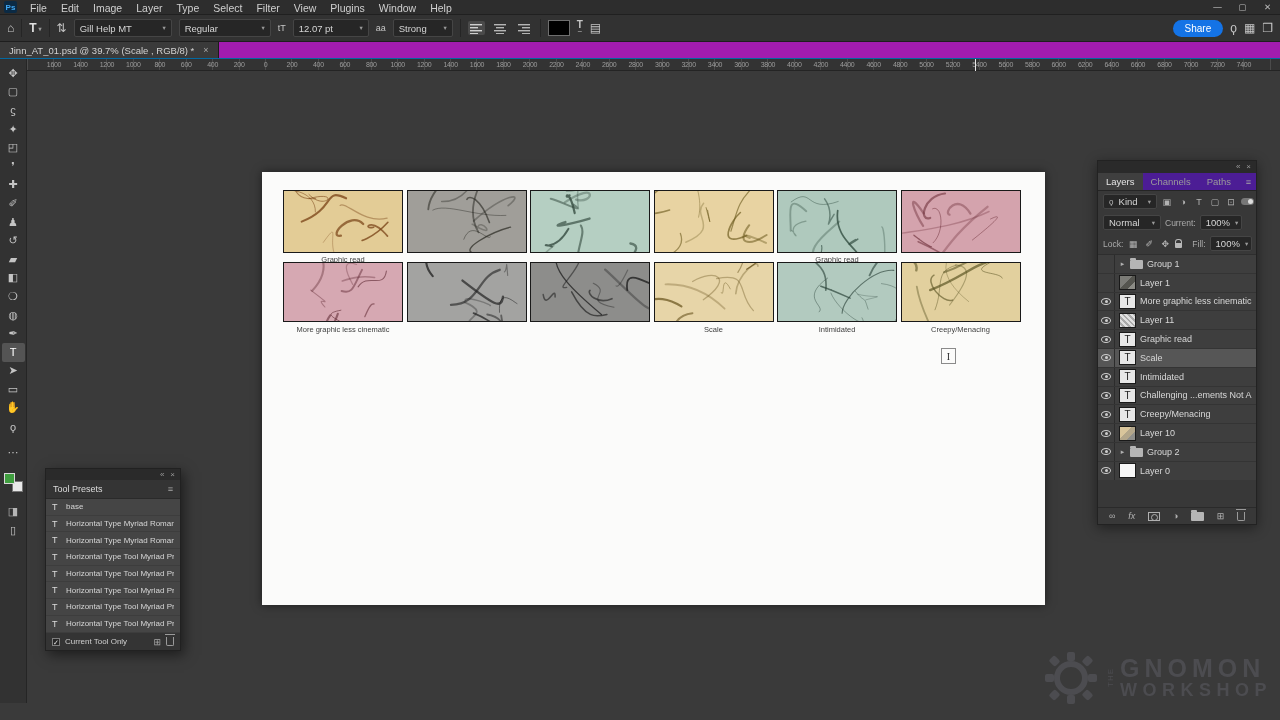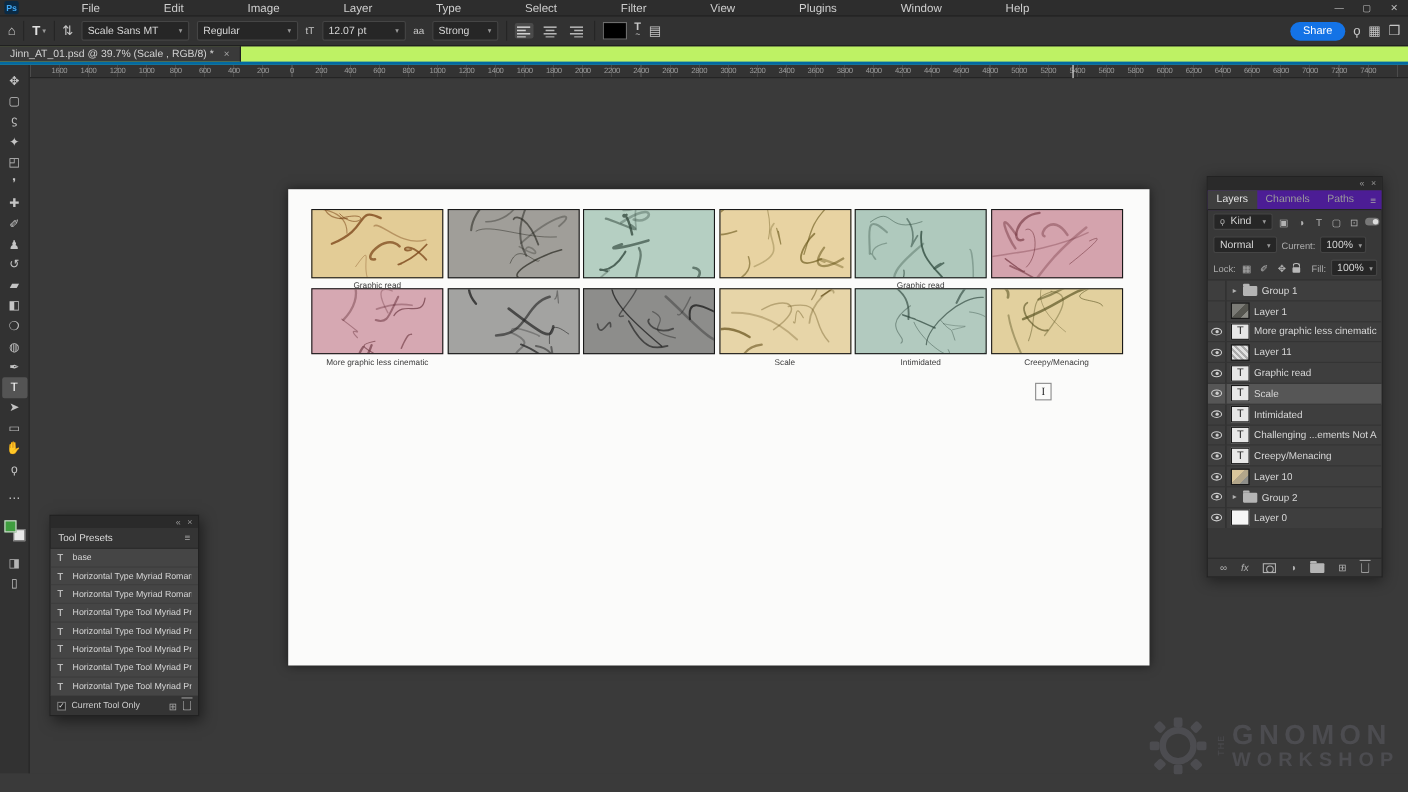--- a/index.html
+++ b/index.html
@@ -2,42 +2,42 @@
 <html><head>
 <meta charset="utf-8">
 <style>
   *{margin:0;padding:0;box-sizing:border-box;font-family:"Liberation Sans",sans-serif;cursor:default;}
   html,body{width:1280px;height:720px;overflow:hidden;background:#3a3a3a;}
   #app{position:relative;width:1280px;height:720px;}
 
   
   #menubar{position:absolute;left:0;top:0;width:1280px;height:15px;background:#2d2d2d;border-bottom:1px solid #202020;display:flex;align-items:center;z-index:60;}
   #ps-icon{width:13px;height:12px;background:#0b2a44;color:#41a9f5;font-size:8px;font-weight:bold;display:flex;align-items:center;justify-content:center;margin:0 6px 0 4px;border-radius:2px;}
-  .menu-item{color:#cfcfcf;font-size:10.5px;padding:0 7px;line-height:15px;margin-left:44px;}
+  .menu-item{color:#cfcfcf;font-size:10.5px;padding:0 7px;line-height:15px;}
   #win-controls{margin-left:auto;display:flex;}
   #win-controls span{color:#bdbdbd;font-size:8.5px;width:25px;text-align:center;line-height:15px;}
 
   
   #options-bar{position:absolute;left:0;top:15px;width:1280px;height:27px;background:#323232;border-bottom:1px solid #1e1e1e;display:flex;align-items:center;padding:0 7px;gap:7px;z-index:59;}
   .ob-icon{color:#c6c6c6;font-size:12px;line-height:1;}
   .ob-small{font-size:9px;color:#c6c6c6;}
   .ob-sep{width:1px;height:18px;background:#252525;flex:none;}
   .select{height:18px;background:#262626;border:1px solid #454545;border-radius:2px;color:#d6d6d6;font-size:9.5px;display:flex;align-items:center;padding:0 5px;justify-content:space-between;flex:none;}
   .select .arr{color:#9a9a9a;font-size:6.5px;margin-left:5px;}
   .ttool{display:flex;align-items:center;gap:2px;color:#e0e0e0;font-size:12px;font-weight:bold;}
   .ttool .arr{font-size:6px;color:#999;}
   .align-ico{width:17px;height:14px;display:flex;align-items:center;justify-content:center;border-radius:2px;}
   .align-ico.active{background:#4a4a4a;}
   #color-swatch{width:22px;height:16px;background:#000;border:1px solid #6e6e6e;flex:none;}
   .warp-ico{display:flex;flex-direction:column;align-items:center;color:#c6c6c6;line-height:.65;font-size:10px;font-weight:bold;}
   .warp-ico small{font-size:8px;font-weight:normal;}
   #share-btn{margin-left:auto;background:#1473e6;color:#fff;font-size:10px;height:17px;border-radius:9px;padding:0 12px;display:flex;align-items:center;flex:none;}
 
   
-  #tab-bar{position:absolute;left:0;top:42px;width:1280px;height:17px;background:#bef264;border-bottom:3px solid #0369a1;display:flex;z-index:58;}
+  #tab-bar{position:absolute;left:0;top:42px;width:1280px;height:17px;background:#a21caf;border-bottom:1px solid #0369a1;display:flex;z-index:58;}
   #doc-tab{background:#3a3a3a;color:#d2d2d2;font-size:9.5px;display:flex;align-items:center;gap:9px;padding:0 9px;border-right:1px solid #1b1b1b;}
   #doc-tab .tab-close{color:#a5a5a5;font-size:9px;}
 
   
   #ruler{position:absolute;left:27px;top:59px;width:1253px;height:12px;background:#333;border-bottom:1px solid #242424;z-index:40;
     background-image:repeating-linear-gradient(90deg,#4b4b4b 0 1px,transparent 1px 26.44px);}
   .ruler-num{position:absolute;top:1.5px;transform:translateX(-50%);font-size:7px;color:#9c9c9c;letter-spacing:-0.3px;}
   #ruler-marker{position:absolute;top:0;width:1px;height:12px;background:#e8e8e8;}
 
   
@@ -146,21 +146,21 @@
   <div id="options-bar">
     <span class="ob-icon">⌂</span>
     <span class="ob-sep"></span>
     <span class="ttool">
         <span>T</span>
         <span class="arr">▾</span>
       </span>
     <span class="ob-sep"></span>
     <span class="ob-icon">⇅</span>
     <div class="select" style="width:98px">
-        <span>Scale Sans MT</span>
+        <span>Gill Help MT</span>
         <span class="arr">▾</span>
       </div>
     <div class="select" style="width:92px">
         <span>Regular</span>
         <span class="arr">▾</span>
       </div>
     <span class="ob-small">tT</span>
     <div class="select" style="width:76px">
         <span>12.07 pt</span>
         <span class="arr">▾</span>

